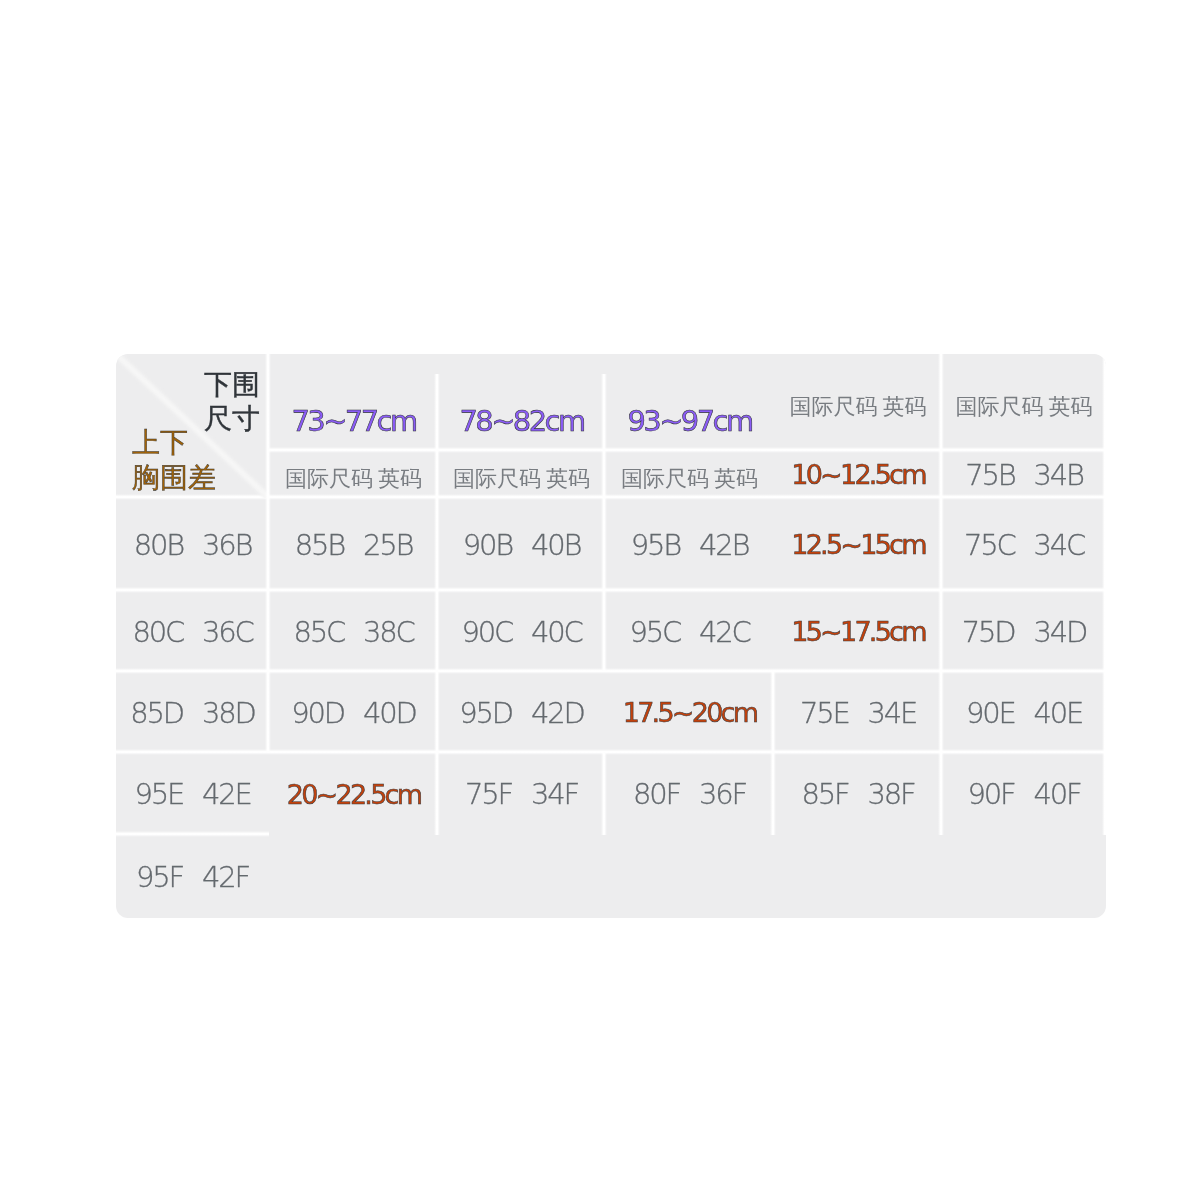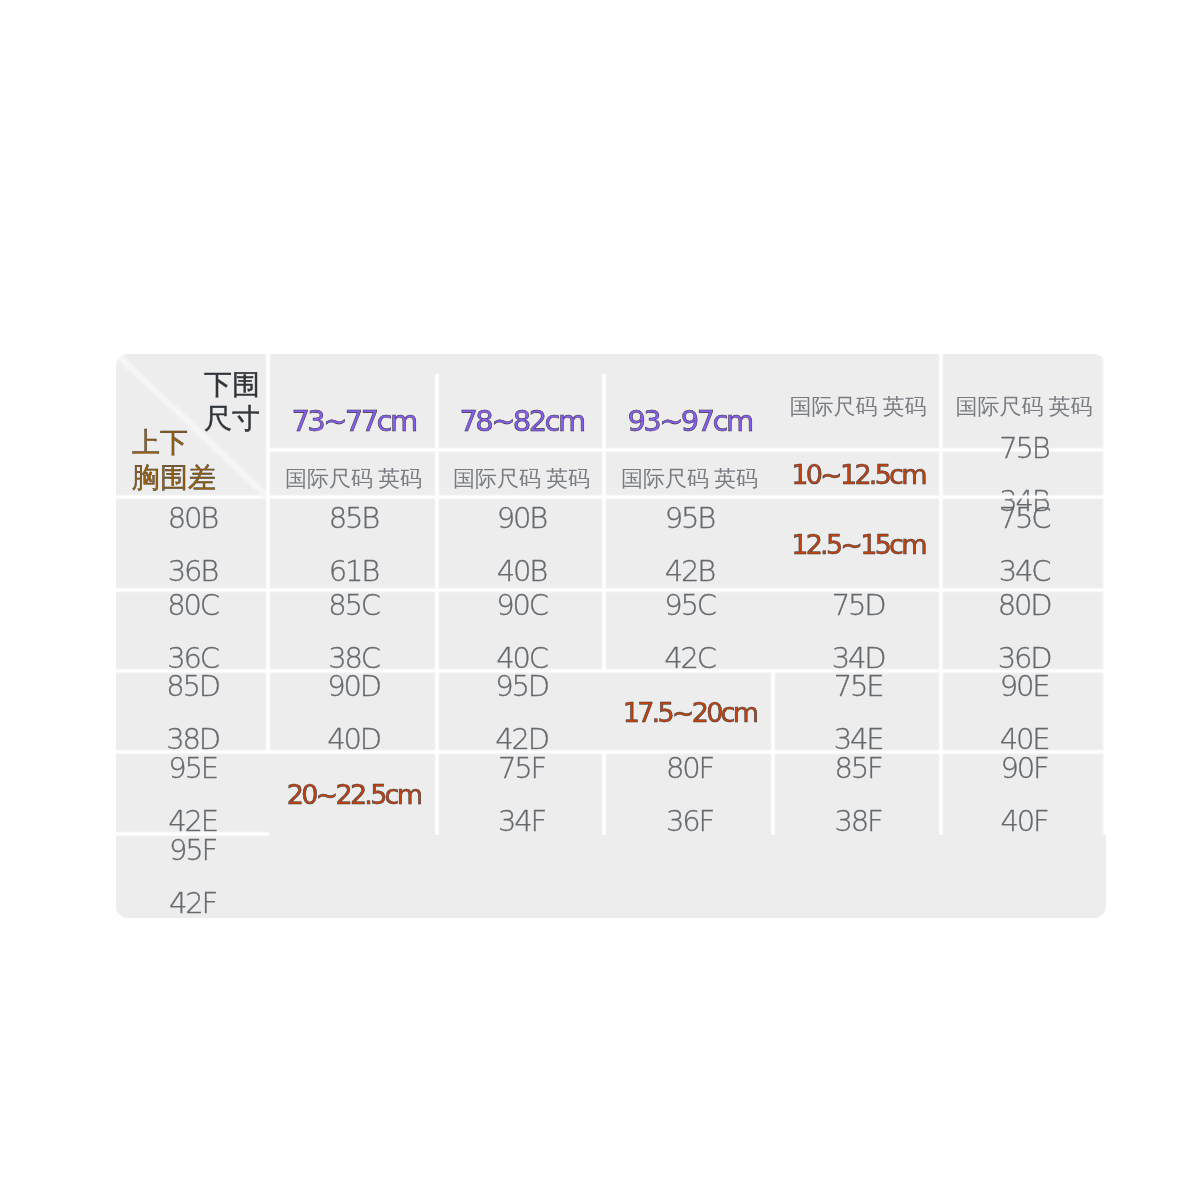--- a/index.html
+++ b/index.html
@@ -34,21 +34,21 @@
   .corner{display:block;}
   .corner-diag{position:absolute;left:0;top:0;width:153px;height:144px;overflow:hidden;}
   .corner-diag svg{display:block;}
   .corner-tr{position:absolute;right:9px;top:14px;
     font-size:28px;color:#30353a;line-height:34px;text-align:right;-webkit-text-stroke:0.42px #30353a;}
   .corner-bl{position:absolute;left:16px;top:71px;
     font-size:28px;color:#a16207;line-height:35px;text-align:left;-webkit-text-stroke:0.42px #30353a;}
   .corner-tr i,.corner-bl i{display:block;font-style:normal;letter-spacing:0px;}
 
   .subhdr-wrap{gap:5px;}
-  .datacell-wrap{gap:19px;flex-direction:column;}
+  .datacell-wrap{gap:19px;}
 </style>
 </head>
 <body>
 
 <div class="page">
   <div class="size-table" id="size-table">
   <div class="cell corner sep-r sep-b">
     <span class="corner-diag">
           <svg width="153" height="144" viewBox="0 0 153 144" aria-hidden="true">
             <defs>
@@ -96,21 +96,21 @@
   <div class="cell datacell-wrap sep-b sep-r">
     <span class="datacell">75B</span>
     <span class="datacell">34B</span>
   </div>
   <div class="cell datacell-wrap sep-b sep-r">
     <span class="datacell">80B</span>
     <span class="datacell">36B</span>
   </div>
   <div class="cell datacell-wrap sep-b sep-r">
     <span class="datacell">85B</span>
-    <span class="datacell">61B</span>
+    <span class="datacell">25B</span>
   </div>
   <div class="cell datacell-wrap sep-b sep-r">
     <span class="datacell">90B</span>
     <span class="datacell">40B</span>
   </div>
   <div class="cell datacell-wrap sep-b">
     <span class="datacell">95B</span>
     <span class="datacell">42B</span>
   </div>
   <div class="cell rowlabel sep-r sep-b">12.5~15cm</div>
@@ -127,27 +127,24 @@
     <span class="datacell">38C</span>
   </div>
   <div class="cell datacell-wrap sep-b sep-r">
     <span class="datacell">90C</span>
     <span class="datacell">40C</span>
   </div>
   <div class="cell datacell-wrap sep-b">
     <span class="datacell">95C</span>
     <span class="datacell">42C</span>
   </div>
+  <div class="cell rowlabel sep-r sep-b">15~17.5cm</div>
   <div class="cell datacell-wrap sep-b sep-r">
     <span class="datacell">75D</span>
     <span class="datacell">34D</span>
-  </div>
-  <div class="cell datacell-wrap sep-b sep-r">
-    <span class="datacell">80D</span>
-    <span class="datacell">36D</span>
   </div>
   <div class="cell datacell-wrap sep-b sep-r">
     <span class="datacell">85D</span>
     <span class="datacell">38D</span>
   </div>
   <div class="cell datacell-wrap sep-b sep-r">
     <span class="datacell">90D</span>
     <span class="datacell">40D</span>
   </div>
   <div class="cell datacell-wrap sep-b">

